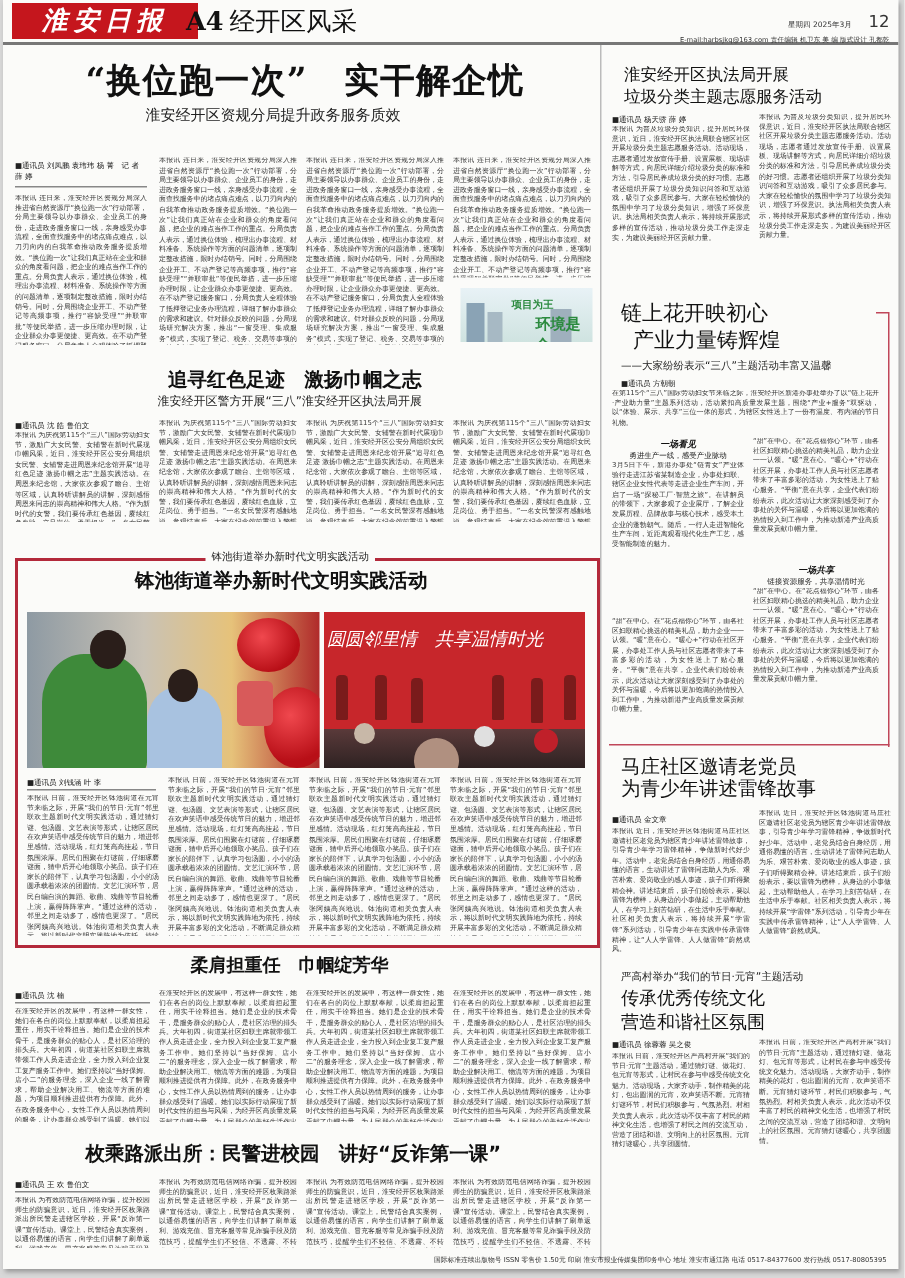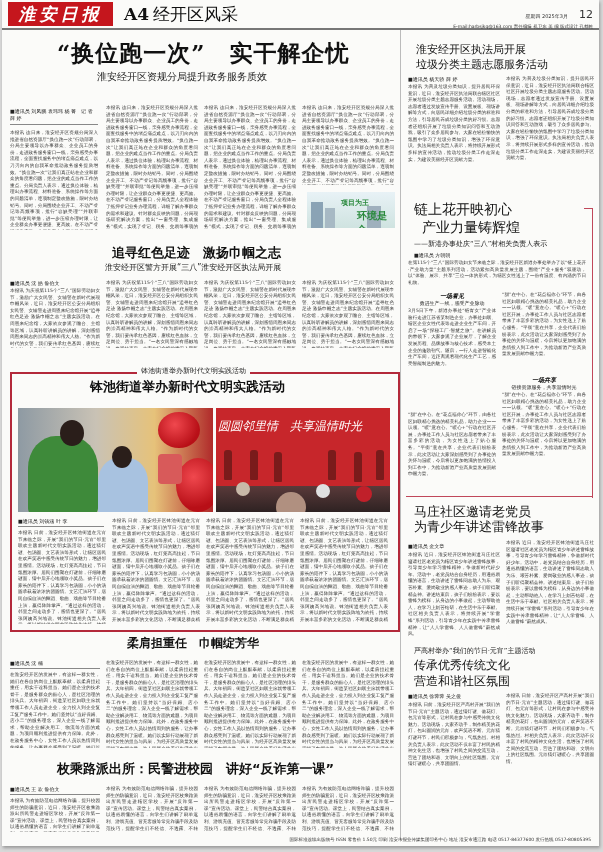--- a/index.html
+++ b/index.html
@@ -1,19 +1,19 @@
 <!DOCTYPE html>
 <html><head>
 <meta charset="utf-8">
 <style>
   html,body{margin:0;padding:0;}
   body{width:603px;height:852px;background:#d8d8d8;font-family:"DejaVu Serif",serif;overflow:hidden;position:relative;}
   .page{position:absolute;left:2px;top:0;width:597px;height:846px;background:#fbfbf9;box-shadow:1px 2px 3px #999;overflow:hidden;}
   .masthead{position:absolute;left:0;top:0;width:597px;height:28px;border-bottom:2px solid #777;}
-  .logo{position:absolute;left:6px;top:2px;width:105px;height:24px;background:#c5161d;color:#fff;font-family:"DejaVu Serif",serif;font-style:italic;font-weight:bold;font-size:17px;line-height:24px;text-align:center;letter-spacing:4px;}
+  .logo{position:absolute;left:6px;top:2px;width:124px;height:24px;background:#c5161d;color:#fff;font-family:"DejaVu Serif",serif;font-style:italic;font-weight:bold;font-size:17px;line-height:24px;text-align:center;letter-spacing:4px;}
   .edition{position:absolute;left:122px;top:3px;font-size:17px;color:#111;font-family:"DejaVu Serif",serif;}
   .edition b{font-weight:bold;margin-right:4px;}
   .meta-right{position:absolute;right:6px;top:3px;text-align:right;font-family:"DejaVu Sans",sans-serif;color:#333;}
   .meta-right .dl{font-size:5px;}
   .meta-right .pg{font-size:11px;margin-left:6px;}
   .meta-right .em{font-size:4.5px;display:block;margin-top:2px;}
 
   .h1{position:absolute;font-family:"DejaVu Serif",serif;font-weight:bold;color:#111;white-space:nowrap;}
   .sub{position:absolute;font-family:"DejaVu Sans",sans-serif;color:#222;white-space:nowrap;}
   .byline{position:absolute;font-family:"DejaVu Sans",sans-serif;font-size:5px;color:#222;white-space:nowrap;}
@@ -70,21 +70,21 @@
     <div>垃圾分类主题志愿服务活动</div>
   </div>
   <div class="byline" style="left:406px;top:76px;">■通讯员 杨天骄 薛 婷</div>
   <div class="txt" style="left:406px;top:84px;width:92px;height:104px;">本报讯 为普及垃圾分类知识，提升居民环保意识，近日，淮安经开区执法局联合辖区社区开展垃圾分类主题志愿服务活动。活动现场，志愿者通过发放宣传手册、设置展板、现场讲解等方式，向居民详细介绍垃圾分类的标准和方法，引导居民养成垃圾分类的好习惯。志愿者还组织开展了垃圾分类知识问答和互动游戏，吸引了众多居民参与。大家在轻松愉快的氛围中学习了垃圾分类知识，增强了环保意识。执法局相关负责人表示，将持续开展形式多样的宣传活动，推动垃圾分类工作走深走实，为建设美丽经开区贡献力量。</div>
   <div class="txt" style="left:504px;top:76px;width:88px;height:112px;">本报讯 为普及垃圾分类知识，提升居民环保意识，近日，淮安经开区执法局联合辖区社区开展垃圾分类主题志愿服务活动。活动现场，志愿者通过发放宣传手册、设置展板、现场讲解等方式，向居民详细介绍垃圾分类的标准和方法，引导居民养成垃圾分类的好习惯。志愿者还组织开展了垃圾分类知识问答和互动游戏，吸引了众多居民参与。大家在轻松愉快的氛围中学习了垃圾分类知识，增强了环保意识。执法局相关负责人表示，将持续开展形式多样的宣传活动，推动垃圾分类工作走深走实，为建设美丽经开区贡献力量。</div>
 
   <div class="h1" style="left:412px;top:200px;font-size:14px;font-weight:normal;line-height:18px;">
     <div>链上花开映初心</div>
     <div style="padding-left:8px;">产业力量铸辉煌</div>
   </div>
-  <div class="sub" style="left:412px;top:239px;font-size:7px;">——新港办事处庆“三八”村相关负责人表示</div>
+  <div class="sub" style="left:412px;top:239px;font-size:7px;">——大家纷纷表示“三八”主题活动丰富又温馨</div>
   <div class="byline" style="left:412px;top:252px;">■通讯员 方朝朝</div>
   <div style="position:absolute;left:590px;top:208px;width:1px;height:290px;background:#c0475a;"></div>
   <div style="position:absolute;left:582px;top:208px;width:8px;height:1px;background:#c0475a;"></div>
   <div class="txt" style="left:406px;top:260px;width:178px;height:28px;">在第115个“三八”国际劳动妇女节来临之际，淮安经开区新港办事处举办了以“链上花开·产业助力量”主题系列活动，活动紧扣高质量发展主题，围绕“产业+服务”双驱动，以“体验、展示、共享”三位一体的形式，为辖区女性送上了一份有温度、有内涵的节日礼物。</div>
   <div class="sect" style="left:406px;top:292px;width:88px;">一场看见</div>
   <div class="sect-sub" style="left:406px;top:300px;width:88px;">勇进生产一线，感受产业脉动</div>
   <div class="txt" style="left:406px;top:308px;width:88px;height:100px;">3月5日下午，新港办事处“链青女”产业体验行走进江苏省某制造企业，办事处妇联、辖区企业女性代表等走进企业生产车间，开启了一场“探秘工厂·智慧之旅”。在讲解员的带领下，大家参观了企业展厅，了解企业发展历程、品牌故事与核心技术，感受本土企业的蓬勃朝气。随后，一行人走进智能化生产车间，近距离观看现代化生产工艺，感受智能制造的魅力。</div>
   <div class="txt" style="left:500px;top:292px;width:84px;height:80px;">“甜”在中心。在“花点福你心”环节，由各社区妇联精心挑选的精美礼品，助力企业一一认领。“暖”意在心。“暖心+”行动在社区开展，办事处工作人员与社区志愿者带来了丰富多彩的活动，为女性送上了贴心服务。“平衡”意在共享，企业代表们纷纷表示，此次活动让大家深刻感受到了办事处的关怀与温暖，今后将以更加饱满的热情投入到工作中，为推动新港产业高质量发展贡献巾帼力量。</div>
   <div class="sect" style="left:500px;top:376px;width:84px;">一场共享</div>
   <div class="sect-sub" style="left:500px;top:384px;width:84px;">链接资源服务，共享温情时光</div>

